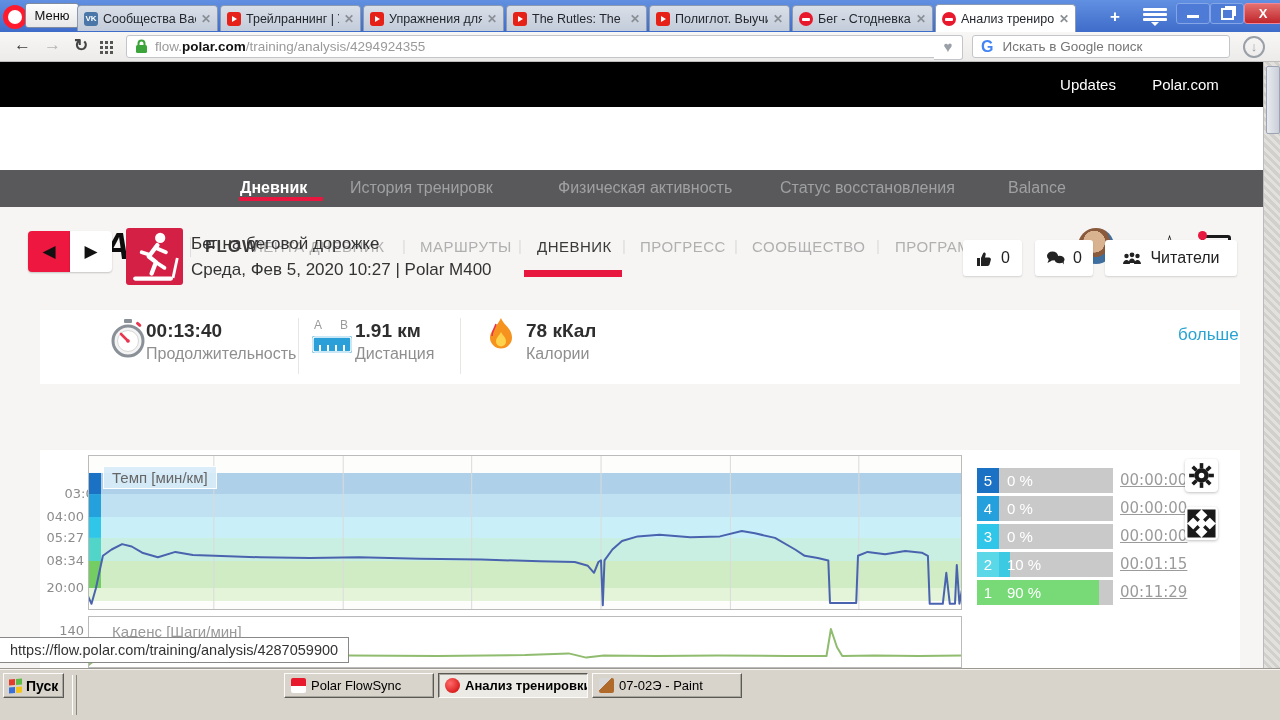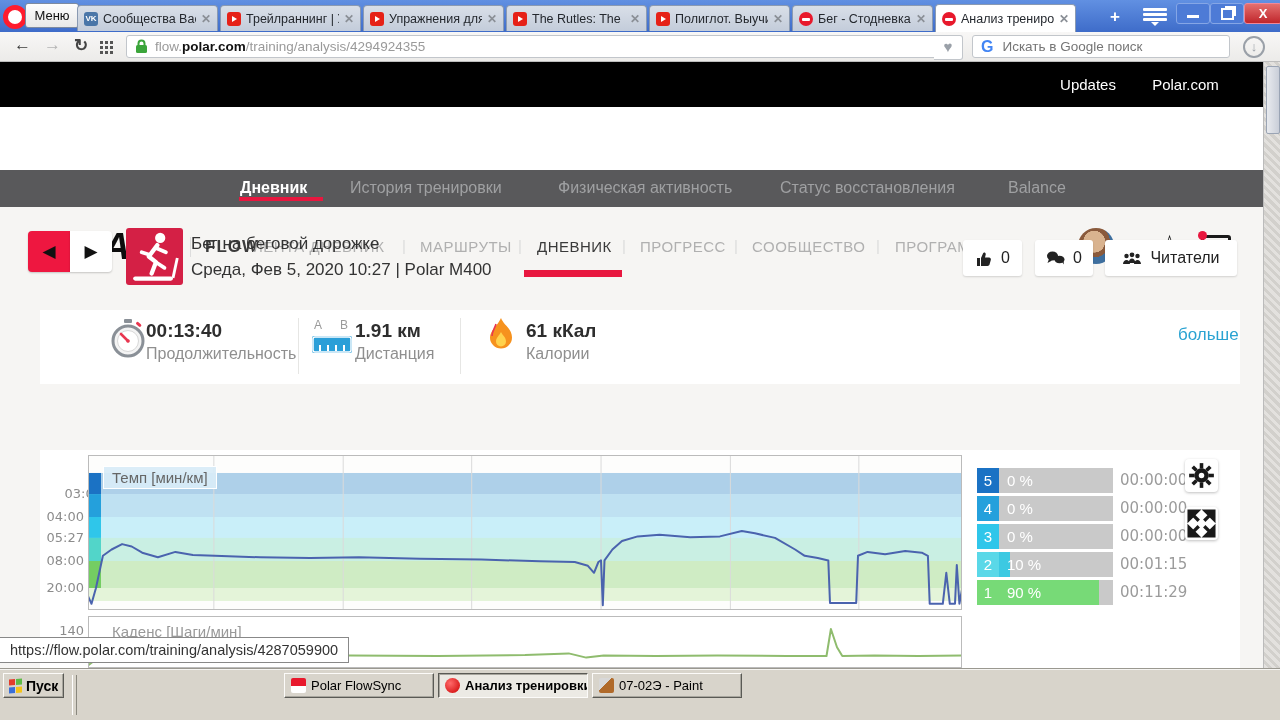--- a/index.html
+++ b/index.html
@@ -109,21 +109,21 @@
     border:1px solid #fff;padding:2px 8px;}
   .chartlabel.cad{background:rgba(255,255,255,.9);color:#999;}
   #pace-svg{position:absolute;left:88px;top:455px;}
   #cadence-svg{position:absolute;left:88px;top:616px;}
 
   
   .zonerow-num{position:absolute;left:977px;width:22px;height:25px;color:#fff;font-size:15px;text-align:center;line-height:25px;}
   .zonerow-bar{position:absolute;left:999px;width:114px;height:25px;background:#c9c9c9;overflow:hidden;}
   .zonefill{position:absolute;left:0;top:0;height:100%;}
   .zonepct{position:absolute;left:8px;top:0;color:#fff;font-size:15px;line-height:25px;}
-  .zonetime{position:absolute;left:1120px;width:70px;font-size:15px;color:#9b9b9b;line-height:25px;font-family:"DejaVu Sans",sans-serif;}
+  .zonetime{position:absolute;left:1120px;width:70px;font-size:15px;color:#9b9b9b;line-height:25px;font-family:"DejaVu Sans",sans-serif;text-decoration:underline;}
   .toolbtn{position:absolute;left:1185px;width:33px;height:33px;background:#fff;border-radius:4px;box-shadow:0 1px 3px rgba(0,0,0,.25);}
 
   
   .statustip{position:absolute;left:0;top:637px;height:24px;line-height:24px;background:#fff;border:1px solid #888;
     border-left:none;padding:0 10px;font-size:14.5px;color:#333;z-index:40;}
 
   
   .scrollbar{position:absolute;left:1263px;top:62px;width:17px;height:606px;
     background:repeating-linear-gradient(45deg,#e3e1de 0 3px,#d2d0cc 3px 6px);border-left:1px solid #bbb;box-sizing:border-box;}
   .scrollthumb{position:absolute;left:2px;top:4px;width:12px;height:66px;background:linear-gradient(90deg,#e8eaee,#c9ced8);
@@ -269,21 +269,21 @@
     <div class="avatar"></div>
     <div class="caret"></div>
     <div class="star">☆</div>
     <div class="chat">
         <span class="dot"></span>
       </div>
   </div>
 
   <div class="subnav">
     <span class="snav on" style="left:240px">Дневник</span>
-    <span class="snav" style="left:350px">История тренировки</span>
+    <span class="snav" style="left:350px">История тренировк</span>
     <span class="snav" style="left:558px">Физическая активность</span>
     <span class="snav" style="left:780px">Статус восстановления</span>
     <span class="snav" style="left:1008px">Balance</span>
     <div class="sn-underline"></div>
   </div>
 
   <div class="prevbtn">◀</div>
   <div class="nextbtn">▶</div>
   <div class="sporticon">
     <svg width="57" height="57" viewBox="0 0 40 40">
@@ -353,31 +353,31 @@
         </svg>
     </div>
     <span class="statval" style="left:315px">1.91 км</span>
     <span class="statlbl" style="left:315px">Дистанция</span>
     <div class="statdiv" style="left:420px"></div>
     <svg class="abs" style="left:448px;top:8px" width="26" height="34" viewBox="0 0 26 34">
       <path d="M13 0c2.5 7 11 10.5 11 19.5A11 11 0 1 1 2 19.5C2 12.5 9.5 8 13 0z" fill="#f6921e"></path>
       <path d="M13 14c1.8 3.6 5 5.4 5 9.4a5 5 0 1 1-10 0c0-3.6 3.2-5.8 5-9.4z" fill="#ffd24d"></path>
       <path d="M8 6c-1 4-4 7-4 12" fill="none" stroke="#e8364f" stroke-width="1.6"></path>
     </svg>
-    <span class="statval" style="left:486px">61 кКал</span>
+    <span class="statval" style="left:486px">78 кКал</span>
     <span class="statlbl" style="left:486px">Калории</span>
     <span class="morelink">больше</span>
   </div>
 
   <div class="chartpanel"></div>
 
   <span class="ytick" style="left:60px;top:486px">03:09</span>
   <span class="ytick" style="left:42px;top:509px">04:00</span>
   <span class="ytick" style="left:42px;top:530px">05:27</span>
-  <span class="ytick" style="left:42px;top:553px">08:00</span>
+  <span class="ytick" style="left:42px;top:553px">08:34</span>
   <span class="ytick" style="left:42px;top:580px">20:00</span>
   <span class="ytick" style="left:42px;top:623px">140</span>
 
   <svg id="pace-svg" width="874" height="155" viewBox="0 0 874 155">
       <rect x="0" y="0" width="874" height="18.48" fill="#fdfdfc"></rect>
       <rect x="0" y="17.98" width="874" height="21.58" fill="#aed0e9"></rect>
       <rect x="0" y="39.06" width="874" height="23.44" fill="#bfe1f2"></rect>
       <rect x="0" y="62" width="874" height="21.425" fill="#c9eff9"></rect>
       <rect x="0" y="82.925" width="874" height="23.59500000000001" fill="#c9efe3"></rect>
       <rect x="0" y="106.02" width="874" height="27.469999999999985" fill="#cfecc4"></rect>

